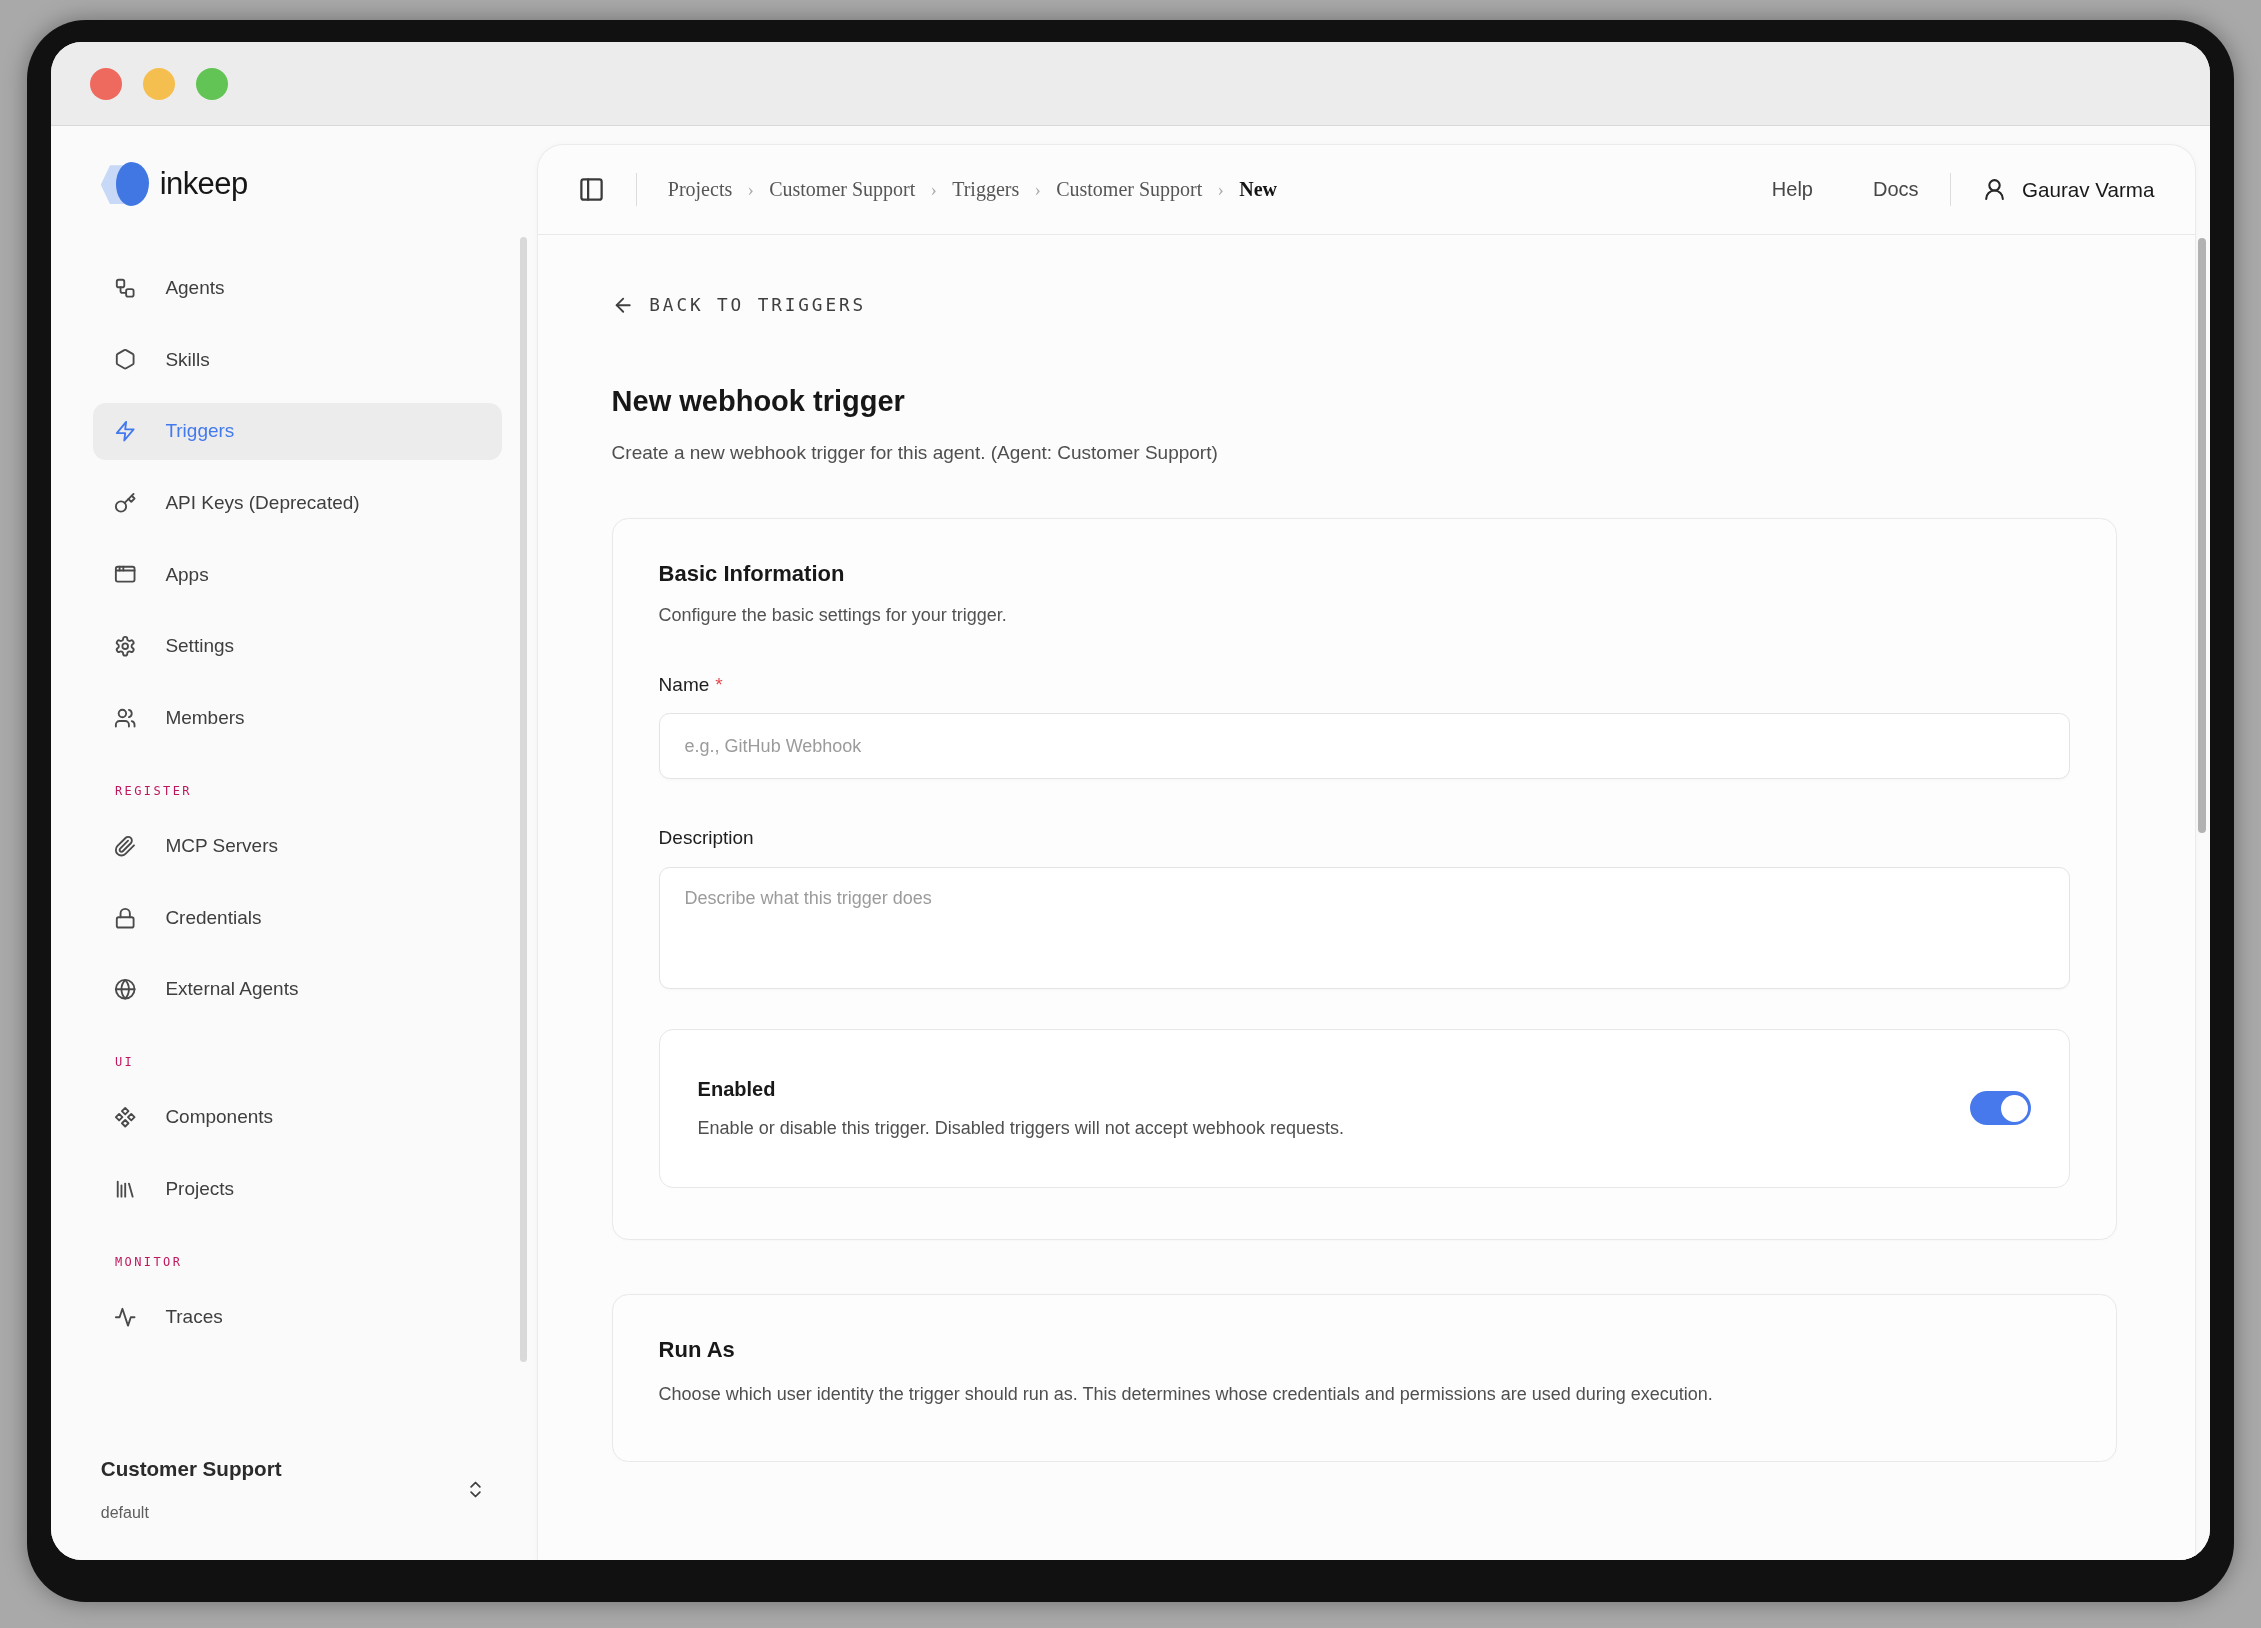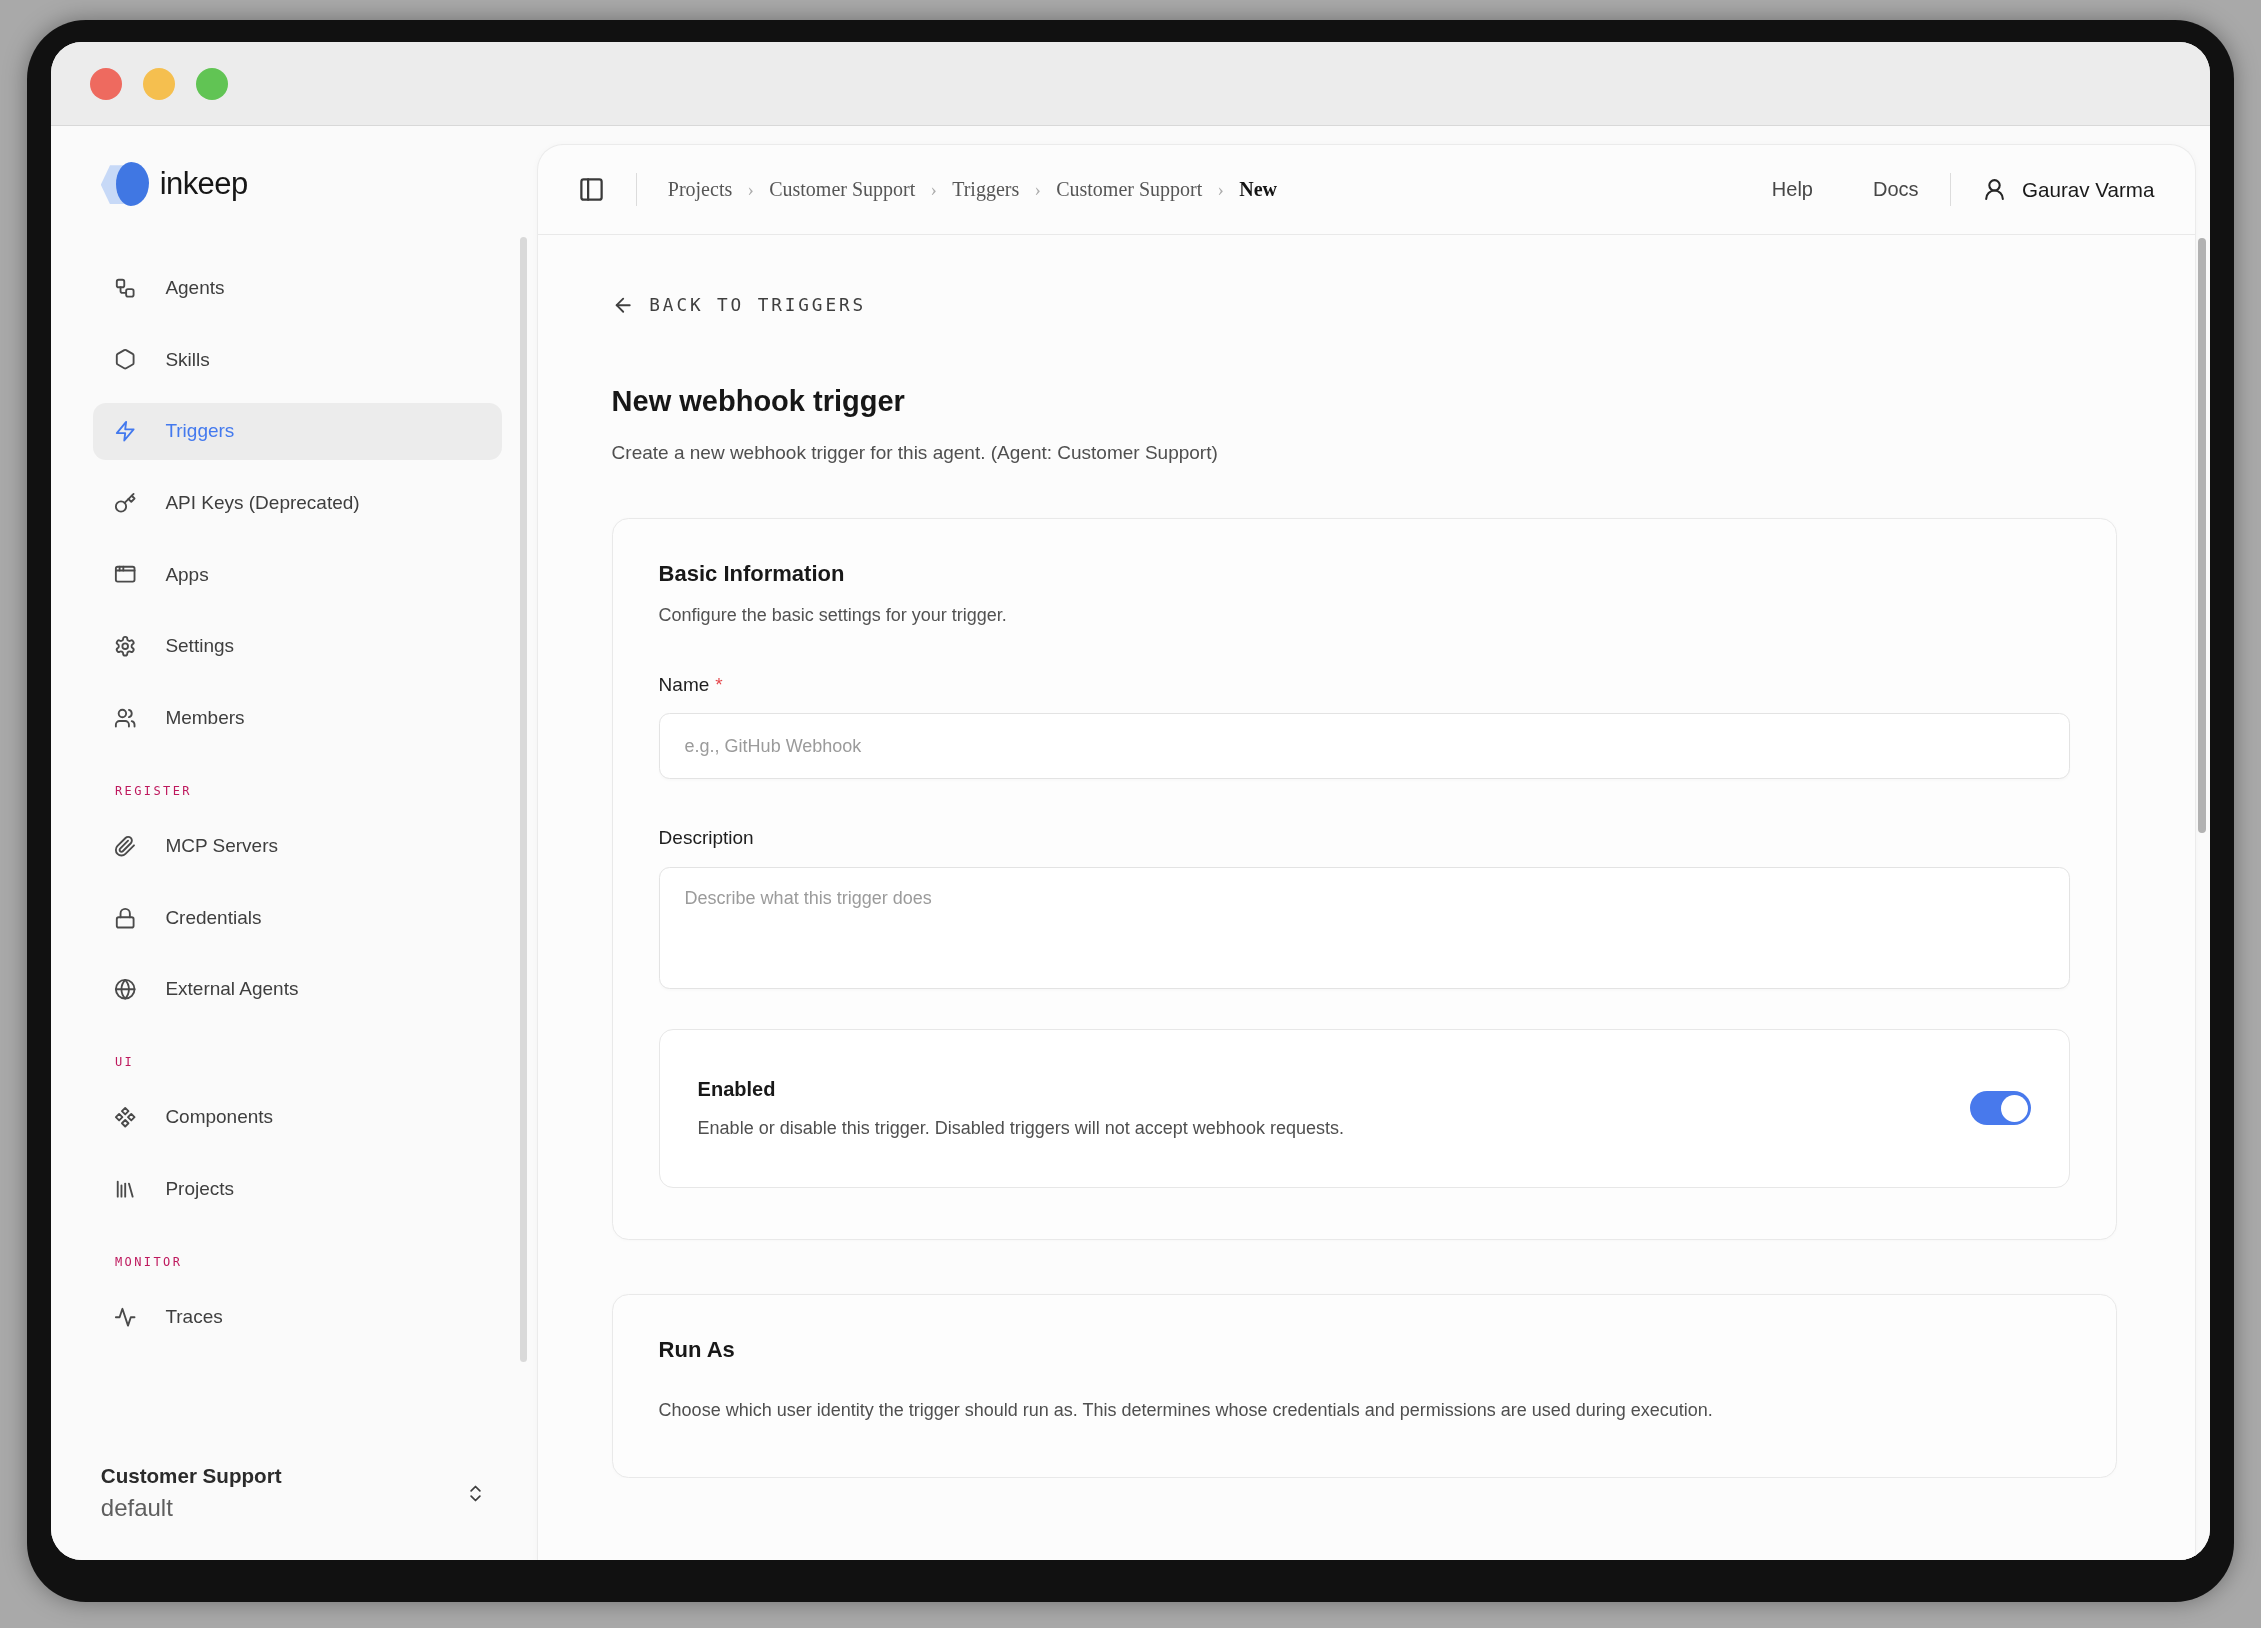--- a/index.html
+++ b/index.html
@@ -36,21 +36,21 @@
     border-radius:13px; font-size:19px; color:#3E3E3E; margin-bottom:14.7px; cursor:pointer; }
   .nav-item svg { width:22.4px; height:22.4px; flex:none; stroke:#4A4A4A; }
   .nav-item.active { background:#ECECEC; color:#4379EE; }
   .nav-item.active svg { stroke:#4379EE; }
   .section-heading { font-family:"DejaVu Sans Mono", monospace; font-size:12px; color:#be185d;
     letter-spacing:2.4px; margin:37px 0 20px 22.4px; }
 
   .project { flex:none; display:flex; align-items:center; justify-content:space-between;
     padding:0 15.3px 0 8.2px; cursor:pointer; }
   .project-name { font-size:20.6px; font-weight:600; color:#2B2B2B; }
-  .project-env { font-size:24px; color:#5E5E5E; margin-top:6px; }
+  .project-env { font-size:16px; color:#5E5E5E; margin-top:23px; }
   .project svg { width:21px; height:21px; stroke:#3E3E3E; }
 
   .sb-thumb { position:absolute; left:469px; top:111px; width:7.7px; height:1125px;
     background:#D9D9D9; border-radius:4.1px; }
   .main-thumb { position:absolute; right:4.1px; top:112px; width:8.2px; height:595px;
     background:#B2B2B2; border-radius:4.1px; }
 
   
   .panel { flex:1; margin:17.7px 14px 0 0; background:#FCFCFC; border:1.2px solid #EBEBEB;
     border-bottom:none; border-radius:26px 26px 0 0; display:flex; flex-direction:column;
@@ -97,21 +97,21 @@
   .enabled-box { margin-top:40px; border:1.2px solid #E7E7E7; border-radius:14px;
     padding:48px 38px; display:flex; align-items:center; background:#FFFFFF; }
   .enabled-text { flex:1; min-width:0; }
   .enabled-title { font-size:20px; font-weight:600; color:#181818; }
   .enabled-desc { margin-top:16.5px; font-size:18px; color:#4F4F4F; }
   .toggle { flex:none; width:61px; height:34px; border-radius:17px; background:#4879EC;
     position:relative; cursor:pointer; margin-left:35px; }
   .toggle .knob { position:absolute; top:3.5px; right:3.5px; width:27px; height:27px;
     border-radius:50%; background:#FFFFFF; }
 
-  .runas-desc { margin-top:32px; font-size:18px; color:#4F4F4F; line-height:1.75; max-width:1384px; }
+  .runas-desc { margin-top:16px; font-size:18px; color:#4F4F4F; line-height:1.75; max-width:1384px; }
 
   svg.ic { fill:none; stroke-width:2; stroke-linecap:round; stroke-linejoin:round; }
 </style>
 </head>
 <body>
 
 <div class="device-frame">
   <div class="window">
 
     <div class="titlebar">

